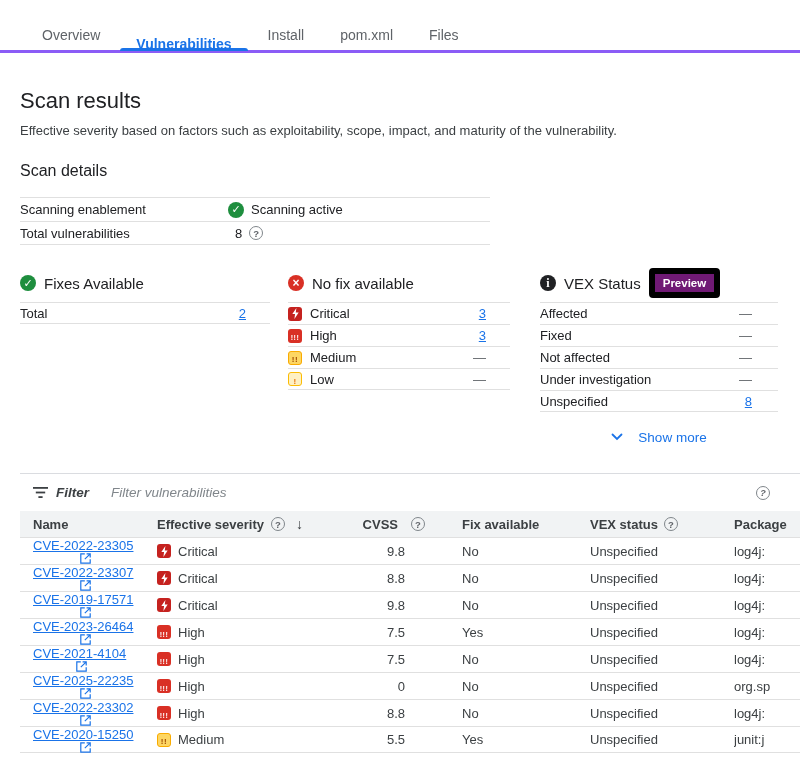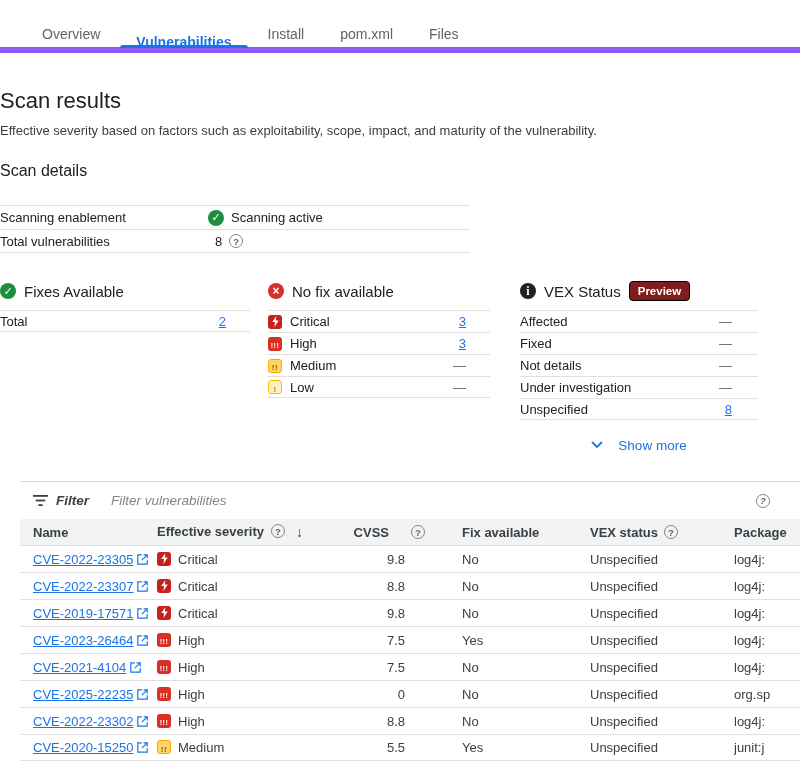--- a/index.html
+++ b/index.html
@@ -4,33 +4,33 @@
 <style>
   * { box-sizing: border-box; }
   html,body { margin:0; padding:0; }
   body {
     width:800px; height:762px; overflow:hidden; background:#fff;
     font-family:"Liberation Sans","DejaVu Sans",sans-serif;
     font-size:13px; color:#202124;
   }
   
   .tabbar { display:flex; align-items:stretch; height:33px; margin-top:20px;
-            border-bottom:6px solid #8b5cf6; padding-left:26px; }
+            border-bottom:3px solid #8b5cf6; padding-left:26px; }
   .tab { position:relative; display:flex; align-items:center; padding:0 16px;
          margin-right:4px; font-size:14px; color:#5f6368; cursor:pointer; white-space:nowrap; }
   .tab.active { color:#1a73e8; font-weight:bold;margin-top:17px; }
   .tab.active::after { content:""; position:absolute; left:0; right:0; bottom:-1px;
                        height:3px; background:#1a73e8; border-radius:3px 3px 0 0; }
   
-  .content { }
+  .content { padding-left:20px; }
   .page-title { font-size:22px; font-weight:400; line-height:26px; margin:35px 0 0; }
   .page-desc { font-size:13px; line-height:16px; color:#3c4043; margin-top:9px; }
   .section-title { font-size:16px; font-weight:400; line-height:20px; margin-top:22px; }
   
-  .kv { width:470px; margin-top:24px; }
+  .kv { width:470px; margin-top:16px; }
   .kv-row { display:flex; align-items:center; height:24px; border-top:1px solid #e0e0e0; }
   .kv-row:last-child { border-bottom:1px solid #e0e0e0;gap:7px; }
   .kv-label { width:208px; flex:none; }
   .kv-value { display:flex; align-items:center; gap:7px; }
   
   .ci { width:16px; height:16px; border-radius:50%; display:inline-flex; flex:none;
         align-items:center; justify-content:center; color:#fff; font-size:11px; font-weight:bold; }
   .ci.green { background:#1e8e3e; }
   .ci.red { background:#d93025; font-size:12px; }
   .ci.dark { background:#202124; font-family:"Liberation Serif",serif; font-size:12px; }
@@ -57,47 +57,47 @@
   .panel-vex   { width:238px; }
   .panel-head { display:flex; align-items:center; gap:8px; font-size:15px; height:20px; }
   .panel-table { margin-top:9px; }
   .prow { display:flex; align-items:center; height:22px; border-top:1px solid #e0e0e0; }
   .prow:last-child { border-bottom:1px solid #e0e0e0;justify-content:flex-end; }
   .plabel { display:flex; align-items:center; gap:8px; flex:1; }
   .pvalue { padding-right:24px; }
   .panel-vex .pvalue { padding-right:26px; }
   .dash { color:#5f6368; }
   a.lnk, .lnk { color:#1a73e8; text-decoration:underline; cursor:pointer; }
-  .badge { background:#7f1d1d; color:#fff; font-size:11.5px; font-weight:bold;
-           padding:2px 8px; border-radius:4px; border:1px solid #000000; line-height:14px; }
+  .badge { background:#701a75; color:#fff; font-size:11.5px; font-weight:bold;
+           padding:2px 8px; border-radius:4px; border:6px solid #000000; line-height:14px; }
   .show-more { display:flex; align-items:center; justify-content:center; gap:15px;
                margin-top:16px; height:18px; color:#1a73e8; font-size:13.5px; cursor:pointer; }
   
   .vt { margin:27px 0 0 20px; width:780px; border-top:1px solid #dadce0; }
   .filterbar { display:flex; align-items:center; height:37px; padding-left:13px;font-style:italic; }
   .flabel { font-weight:bold; color:#3c4043; font-size:13.5px; margin-left:8px; }
   .finput { flex:1; border:none; outline:none; background:transparent; margin-left:20px;
             font:inherit; font-size:13.5px; color:#202124; }
   .finput::placeholder { color:#80868b; }
   .filterbar .help { margin-right:30px; }
   .thead { display:flex; align-items:center; height:26px; background:#f1f3f4;
            font-weight:bold; color:#3c4043; }
   .trow { display:flex; align-items:center; height:27px; border-top:1px solid #e0e0e0;
           color:#3c4043; }
   .trow:last-child { border-bottom:1px solid #e0e0e0; }
   .c-name { width:137px; padding-left:13px; flex:none; display:flex; align-items:center; }
-  .c-sev  { width:160px; flex:none; display:flex; gap:7px; }
-  .c-cvss { width:108px; flex:none; display:flex; align-items:center; justify-content:flex-end; gap:22px; }
+  .c-sev  { width:160px; flex:none; display:flex; align-items:center; gap:7px; }
+  .c-cvss { width:108px; flex:none; display:flex; align-items:center; justify-content:flex-end; gap:13px; }
   .trow .c-cvss { padding-right:20px; }
   .c-fix  { width:128px; margin-left:37px; flex:none; }
   .c-vex  { width:144px; flex:none; display:flex; align-items:center; gap:6px; }
   .c-pkg  { flex:1; overflow:hidden; white-space:nowrap; }
   .sort-arrow { font-size:14px; color:#3c4043; margin-left:4px; }
   .ext { margin-left:4px; flex:none; }
-  .name-link { display:inline-flex; align-items:center; }
+  .name-link { display:inline-flex; align-items:center;flex-direction:column; }
 </style>
 </head>
 <body>
 
 <nav class="tabbar">
   <div class="tab">Overview</div>
   <div class="tab active">Vulnerabilities</div>
   <div class="tab">Install</div>
   <div class="tab">pom.xml</div>
   <div class="tab">Files</div>
@@ -197,21 +197,21 @@
       <div class="panel-table">
         <div class="prow">
           <div class="plabel">Affected</div>
           <div class="pvalue dash">—</div>
         </div>
         <div class="prow">
           <div class="plabel">Fixed</div>
           <div class="pvalue dash">—</div>
         </div>
         <div class="prow">
-          <div class="plabel">Not details</div>
+          <div class="plabel">Not affected</div>
           <div class="pvalue dash">—</div>
         </div>
         <div class="prow">
           <div class="plabel">Under investigation</div>
           <div class="pvalue dash">—</div>
         </div>
         <div class="prow">
           <div class="plabel">Unspecified</div>
           <div class="pvalue"><a class="lnk">8</a></div>
         </div>

